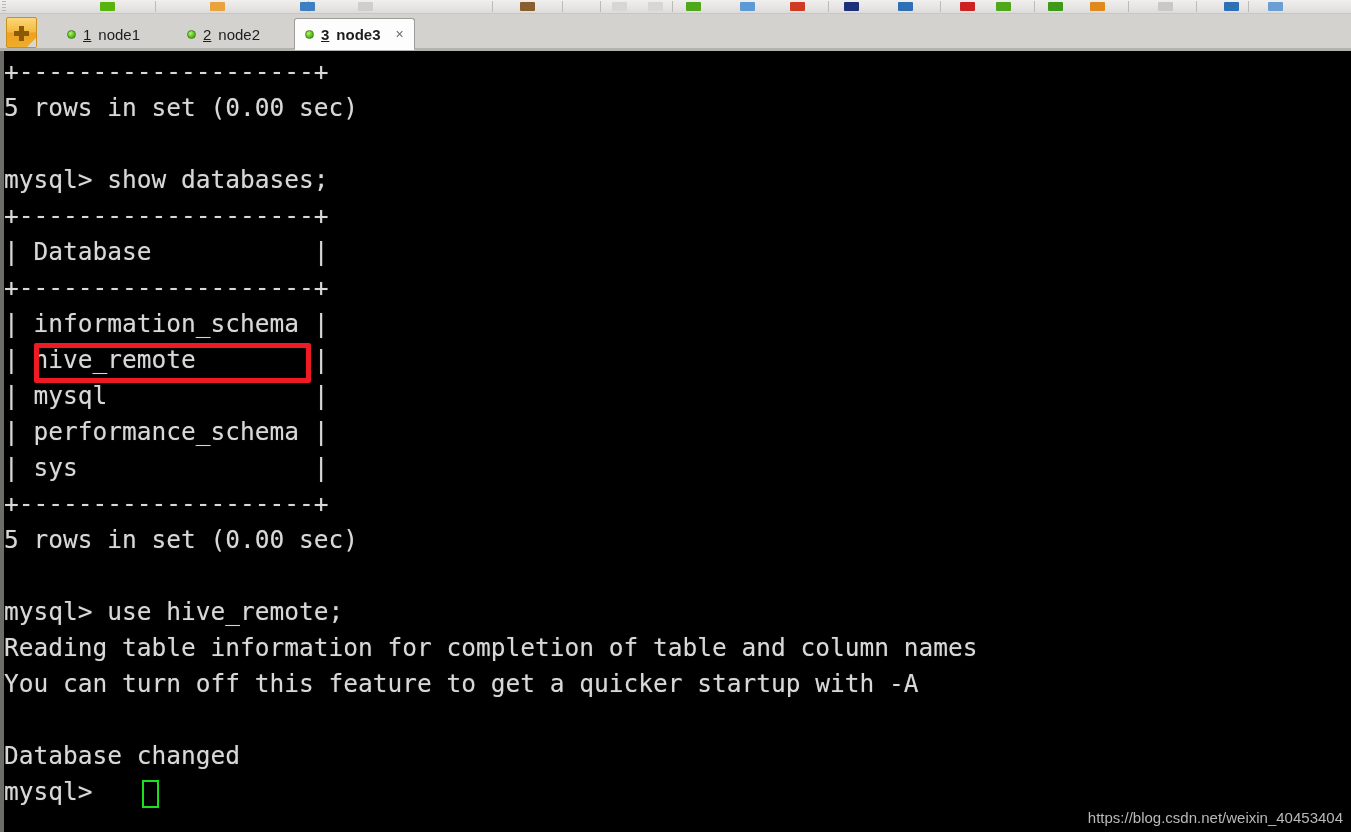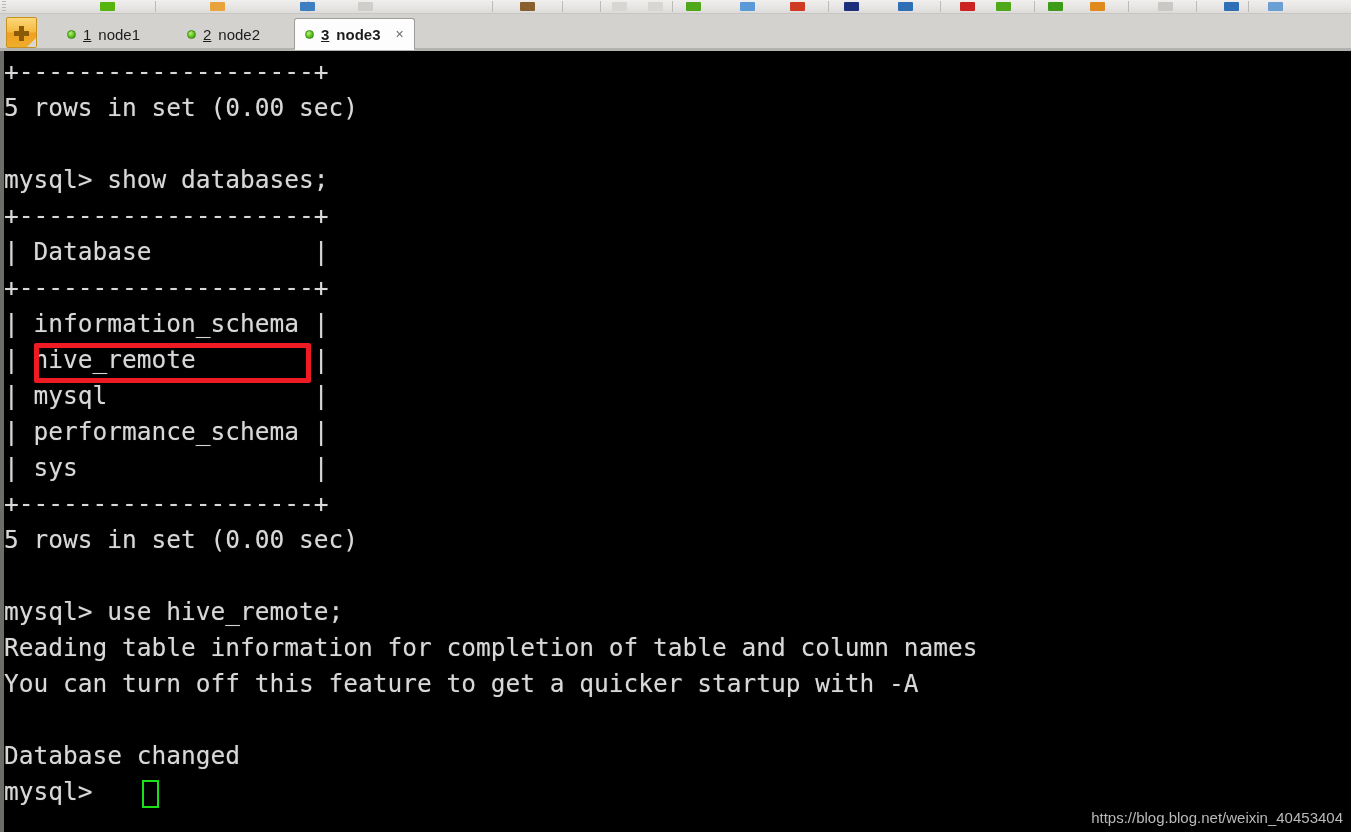--- a/index.html
+++ b/index.html
@@ -263,15 +263,15 @@
 Reading table information for completion of table and column names
 You can turn off this feature to get a quicker startup with -A
 
 Database changed
 mysql&gt; </pre>
 
   <div class="redbox"></div>
 
   <div class="cursor"></div>
 
-  <div class="watermark">https://blog.blog.net/weixin_40453404</div>
+  <div class="watermark">https://blog.csdn.net/weixin_40453404</div>
 
 </div>
 
 </body></html>

